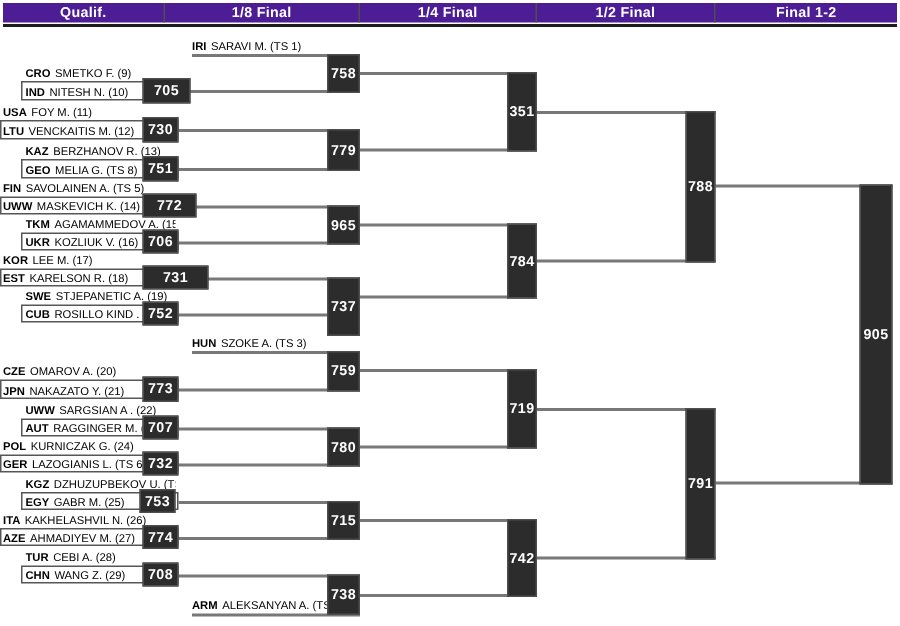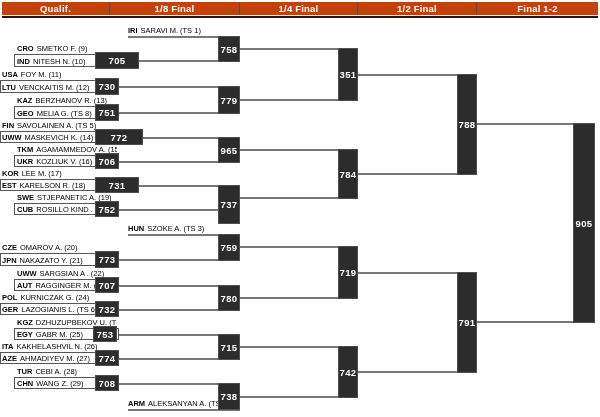--- a/index.html
+++ b/index.html
@@ -1,18 +1,18 @@
 <!DOCTYPE html>
 <html><head>
 <meta charset="utf-8">
 <style>
   html,body{margin:0;padding:0;background:#fff;}
   .stage{position:relative;width:600px;height:417px;background:#fff;overflow:hidden;
          font-family:"Liberation Sans",sans-serif;}
-  .hdr{position:absolute;left:2px;top:2px;width:596px;height:13px;background:#c2410c;display:flex;}
+  .hdr{position:absolute;left:2px;top:2px;width:596px;height:13px;background:#4c1d95;display:flex;}
   .hcell{color:#fff;font-weight:bold;font-size:9.5px;display:flex;align-items:center;justify-content:center;
          border-right:1px solid #4e4e4e;box-sizing:border-box;letter-spacing:.2px;}
   .hcell:last-child{border-right:none;}
   .hrule{position:absolute;left:2px;top:16px;width:596px;height:2px;background:#1c1c1c;}
   .hl{position:absolute;height:1.5px;background:#787878;z-index:1;}
   .pair{position:absolute;border:1.5px solid #565656;box-sizing:border-box;background:#fff;z-index:1;}
   .entry{position:absolute;height:11px;line-height:11px;font-size:7.5px;color:#000;
          white-space:nowrap;overflow:hidden;z-index:2;}
   .entry b{font-weight:bold;}
   .entry .nm{margin-left:3px;}
@@ -106,24 +106,24 @@
   <div class="entry" style="left:2px;top:292px;width:115px"><b>POL</b><span class="nm">KURNICZAK G. (24)</span></div>
   <div class="entry" style="left:2px;top:304px;width:93px"><b>GER</b><span class="nm">LAZOGIANIS L. (TS 6)</span></div>
   <div class="entry" style="left:17px;top:317px;width:100px"><b>KGZ</b><span class="nm">DZHUZUPBEKOV U. (TS 7)</span></div>
   <div class="entry" style="left:17px;top:329px;width:78px"><b>EGY</b><span class="nm">GABR M. (25)</span></div>
   <div class="entry" style="left:2px;top:341px;width:115px"><b>ITA</b><span class="nm">KAKHELASHVIL N. (26)</span></div>
   <div class="entry" style="left:2px;top:353px;width:93px"><b>AZE</b><span class="nm">AHMADIYEV M. (27)</span></div>
   <div class="entry" style="left:17px;top:366px;width:100px"><b>TUR</b><span class="nm">CEBI A. (28)</span></div>
   <div class="entry" style="left:17px;top:378px;width:78px"><b>CHN</b><span class="nm">WANG Z. (29)</span></div>
   <div class="entry" style="left:128px;top:398px;width:112px"><b>ARM</b><span class="nm">ALEKSANYAN A. (TS 2)</span></div>
 
-  <div class="score" style="left:95px;top:52px;width:44px;height:17px">705</div>
+  <div class="score" style="left:95px;top:52px;width:32px;height:17px">705</div>
   <div class="score" style="left:95px;top:78px;width:24px;height:17px">730</div>
   <div class="score" style="left:95px;top:104px;width:24px;height:17px">751</div>
-  <div class="score" style="left:95px;top:129px;width:48px;height:16px">772</div>
+  <div class="score" style="left:95px;top:129px;width:36px;height:16px">772</div>
   <div class="score" style="left:95px;top:153px;width:24px;height:16px">706</div>
   <div class="score" style="left:95px;top:177px;width:44px;height:16px">731</div>
   <div class="score" style="left:95px;top:201px;width:24px;height:16px">752</div>
   <div class="score" style="left:95px;top:251px;width:24px;height:17px">773</div>
   <div class="score" style="left:95px;top:277px;width:24px;height:16px">707</div>
   <div class="score" style="left:95px;top:301px;width:24px;height:16px">732</div>
   <div class="score" style="left:93px;top:326px;width:24px;height:16px">753</div>
   <div class="score" style="left:95px;top:350px;width:24px;height:16px">774</div>
   <div class="score" style="left:95px;top:375px;width:24px;height:16px">708</div>
 

